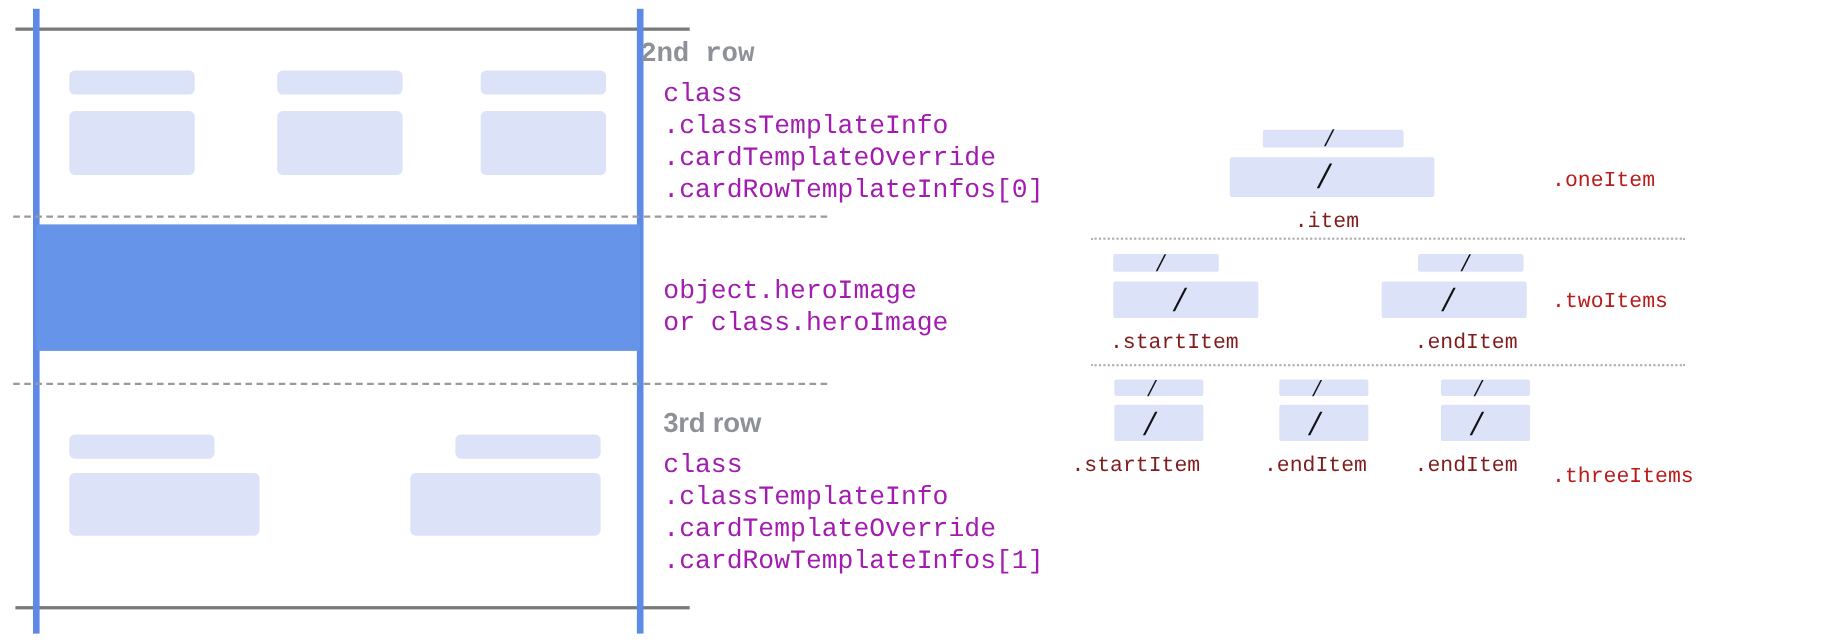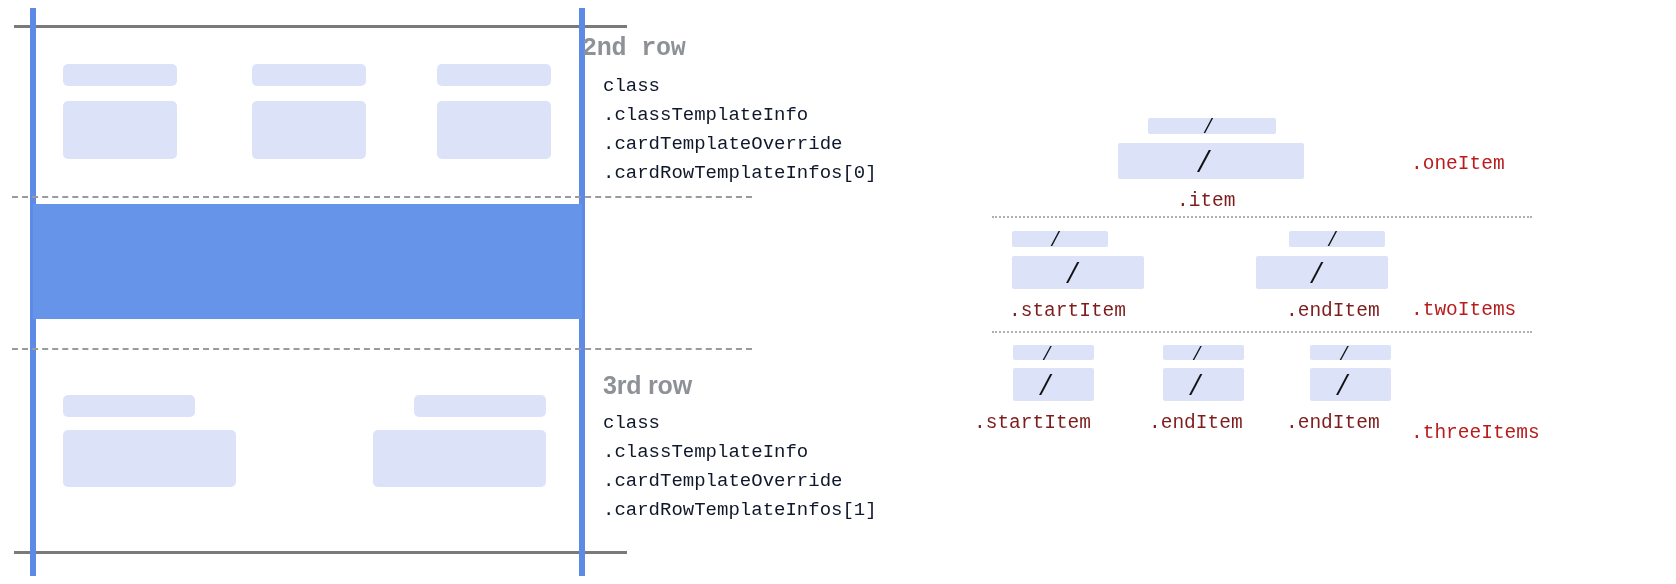--- a/index.html
+++ b/index.html
@@ -56,23 +56,23 @@
     font-family: "Liberation Sans", sans-serif;
     font-weight: bold;
     font-size: 25px;
     color: #8e9197;
     letter-spacing: -0.2px;
     white-space: nowrap;
   }
   .code-block {
     position: absolute;
     font-family: "Liberation Mono", monospace;
-    font-size: 19px;
+    font-size: 24px;
     line-height: 29px;
-    color: #0f172a;
+    color: #a21caf;
     white-space: pre;
   }
 
   
   .bar {
     position: absolute;
     background: #dce3f9;
     border-radius: 2px;
   }
   .bar-slash {
@@ -134,20 +134,22 @@
     <div class="placeholder" style="left:414px; top:395px; width:132px; height:22px;"></div>
     <div class="placeholder" style="left:373px; top:430px; width:173px; height:57px;"></div>
   </div>
 
   <div class="row-title" style="left:582px; top:34px;font-family:Liberation Mono, monospace;">2nd row</div>
   <div class="code-block" style="left:603px; top:72px;">class
 .classTemplateInfo
 .cardTemplateOverride
 .cardRowTemplateInfos[0]</div>
 
+  <div class="code-block" style="left:603px; top:251px;">object.heroImage
+or class.heroImage</div>
 
   <div class="row-title" style="left:603px; top:371px;">3rd row</div>
   <div class="code-block" style="left:603px; top:409px;">class
 .classTemplateInfo
 .cardTemplateOverride
 .cardRowTemplateInfos[1]</div>
 
   <div class="abs" style="left:0; top:0; width:1676px; height:584px;">
 
     <div class="bar" style="left:1148px; top:118px; width:128px; height:16px;"></div>
@@ -167,21 +169,21 @@
     <div class="bar" style="left:1012px; top:256px; width:132px; height:33px;"></div>
     <div class="bar-slash" style="left:1068px; top:254px; font-size:32px;">/</div>
     <div class="mono-label" style="left:1009px; top:300px;">.startItem</div>
 
     <div class="bar" style="left:1289px; top:231px; width:96px; height:16px;"></div>
     <div class="bar-slash" style="left:1329px; top:226px; font-size:23px;">/</div>
     <div class="bar" style="left:1256px; top:256px; width:132px; height:33px;"></div>
     <div class="bar-slash" style="left:1312px; top:254px; font-size:32px;">/</div>
     <div class="mono-label" style="left:1286px; top:300px;">.endItem</div>
 
-    <div class="group-label" style="left:1411px; top:263px;margin-top:36px;">.twoItems</div>
+    <div class="group-label" style="left:1411px; top:263px;">.twoItems</div>
 
     <div class="dotted-sep" style="left:992px; top:331px; width:540px;"></div>
 
     <div class="bar" style="left:1013px; top:345px; width:81px; height:15px;"></div>
     <div class="bar-slash" style="left:1044px; top:340px; font-size:22px;">/</div>
     <div class="bar" style="left:1013px; top:368px; width:81px; height:33px;"></div>
     <div class="bar-slash" style="left:1041px; top:366px; font-size:32px;">/</div>
     <div class="mono-label" style="left:974px; top:412px;">.startItem</div>
 
     <div class="bar" style="left:1163px; top:345px; width:81px; height:15px;"></div>

